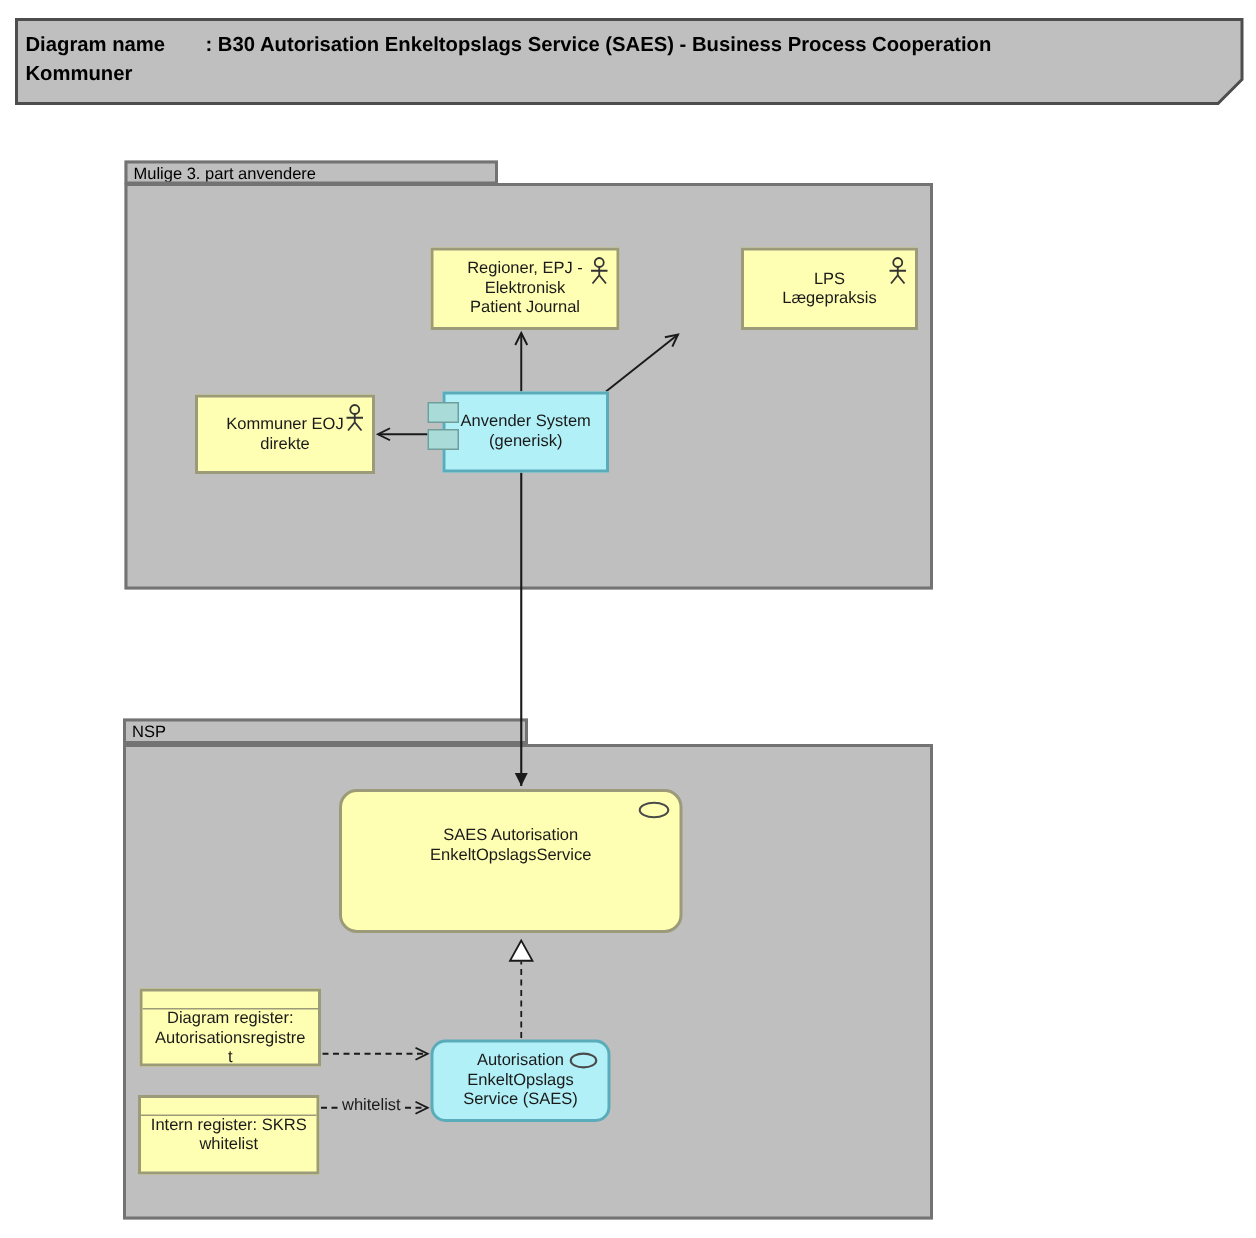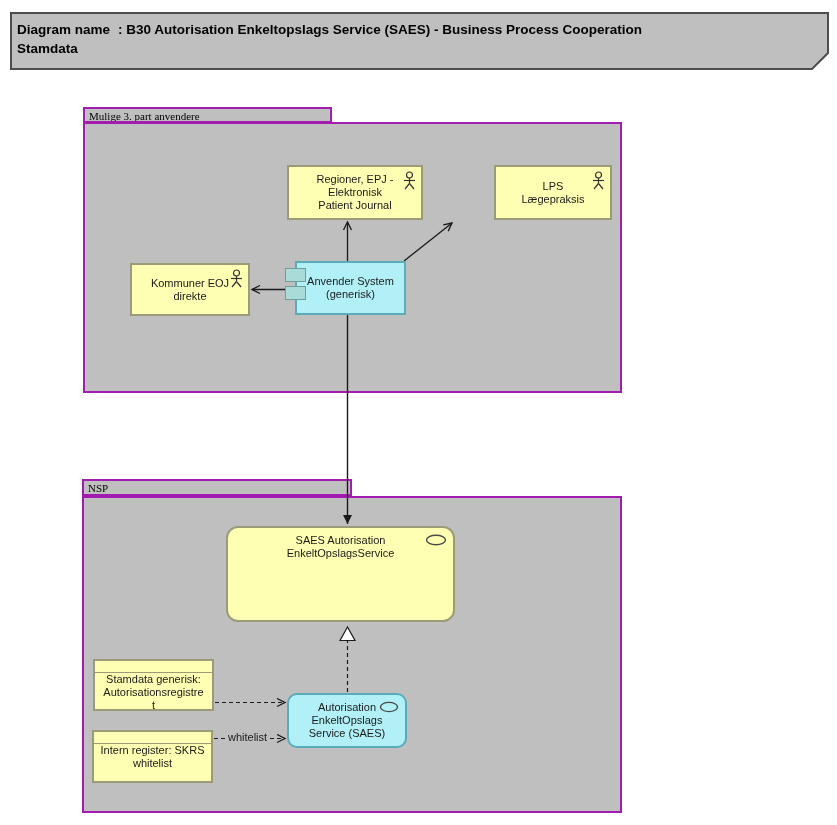--- a/index.html
+++ b/index.html
@@ -5,51 +5,51 @@
   html,body { margin:0; padding:0; background:#ffffff; }
   .canvas {
     position:relative; width:837px; height:825px; background:#ffffff;
     font-family:"Liberation Sans", sans-serif; color:#1a1a1a; overflow:hidden;
   }
 
   
   .note { position:absolute; left:10px; top:12px; width:820px; height:58px; }
   .note svg { position:absolute; left:0; top:0; }
   .note-text { position:absolute; left:7px; top:8px; font-weight:bold; font-size:13.5px; line-height:19px; color:#000; }
-  .note-row { display:flex; }
+  .note-row { display:flex;gap:19px; }
   .note-label { display:inline-block; min-width:101px; }
 
   
-  .grp { position:absolute; background:#bfbfbf; border:2px solid #a21caf; box-sizing:border-box; z-index:1;font-family:Liberation Serif, serif; }
+  .grp { position:absolute; background:#bfbfbf; border:2px solid #737373; box-sizing:border-box; z-index:1; }
   .grp-tab { font-size:11px; line-height:13px; padding:1px 0 0 4px; color:#000; overflow:hidden; }
   .tab-3rd  { left:83px;  top:107px; width:249px; height:16px; }
   .body-3rd { left:83px;  top:122px; width:539px; height:271px; }
   .tab-nsp  { left:82px;  top:479px; width:270px; height:17px; }
   .body-nsp { left:82px;  top:496px; width:540px; height:317px; }
 
   
   .wires { position:absolute; left:0; top:0; z-index:2; pointer-events:none; }
 
   
   .node { position:absolute; box-sizing:border-box; z-index:3; font-size:11px; line-height:13px; text-align:center; }
   .yellow { background:#ffffb3; border:2px solid #9b9b79; }
   .cyan   { background:#b2f0f7; border:2px solid #5aacba; }
   .lbl { white-space:pre-line; }
   .flexc { display:flex; align-items:center; justify-content:center; }
 
-  .n-regioner { left:287px; top:165px; width:136px; height:55px; }
+  .n-regioner { left:287px; top:165px; width:126px; height:55px; }
   .n-lps      { left:454px; top:165px; width:118px; height:55px;margin-left:40px; }
   .n-kommuner { left:130px; top:263px; width:120px; height:53px; }
 
   .n-anvender { left:295px; top:261px; width:111px; height:54px; }
   .comp-tab { position:absolute; width:21px; height:14px; background:#a9dcd9; border:1.5px solid #6f9e9b; box-sizing:border-box; z-index:4; }
   .comp-tab1 { left:285px; top:268px; }
   .comp-tab2 { left:285px; top:286px; }
 
-  .n-saes  { left:226px; top:526px; width:229px; height:96px; border-radius:12px; padding-top:6px; }
+  .n-saes  { left:226px; top:526px; width:229px; height:96px; border-radius:12px; padding-top:23px; }
   .n-autor { left:287px; top:693px; width:120px; height:55px; border-radius:10px; }
 
   .obj { text-align:center; }
   .n-stamdata { left:93px; top:659px; width:121px; height:52px; }
   .n-intern   { left:92px; top:730px; width:121px; height:53px; }
   .obj-band { height:11px; border-bottom:1px solid #9b9b79; }
 
   .icon-actor { position:absolute; top:4px; right:5px; }
   .icon-oval  { position:absolute; top:6px; right:6px; }
 
@@ -64,21 +64,21 @@
   <div class="note">
     <svg width="820" height="58">
       <path d="M1 1 H818 V41 L802 57 H1 Z" fill="#bfbfbf" stroke="#4d4d4d" stroke-width="2"></path>
     </svg>
     <div class="note-text">
       <div class="note-row">
         <span class="note-label">Diagram name</span>
         <span>: B30 Autorisation Enkeltopslags Service (SAES) - Business Process Cooperation</span>
       </div>
       <div class="note-row">
-        <span class="note-label">Stamdata</span>
+        <span class="note-label">Kommuner</span>
       </div>
     </div>
   </div>
 
   <div class="grp grp-tab tab-3rd">
     <span>Mulige 3. part anvendere</span>
   </div>
   <div class="grp body-3rd"></div>
 
   <div class="grp grp-tab tab-nsp">
@@ -183,21 +183,21 @@
     <span class="lbl">Autorisation
 EnkeltOpslags
 Service (SAES)</span>
     <svg class="icon-oval" width="20" height="12">
       <ellipse cx="10" cy="6" rx="8.5" ry="4.6" fill="none" stroke="#4a4a4a" stroke-width="1.4"></ellipse>
     </svg>
   </div>
 
   <div class="node yellow obj n-stamdata">
     <div class="obj-band"></div>
-    <span class="lbl">Stamdata generisk:
+    <span class="lbl">Diagram register:
 Autorisationsregistre
 t</span>
   </div>
 
   <div class="node yellow obj n-intern">
     <div class="obj-band"></div>
     <span class="lbl">Intern register: SKRS
 whitelist</span>
   </div>
 

